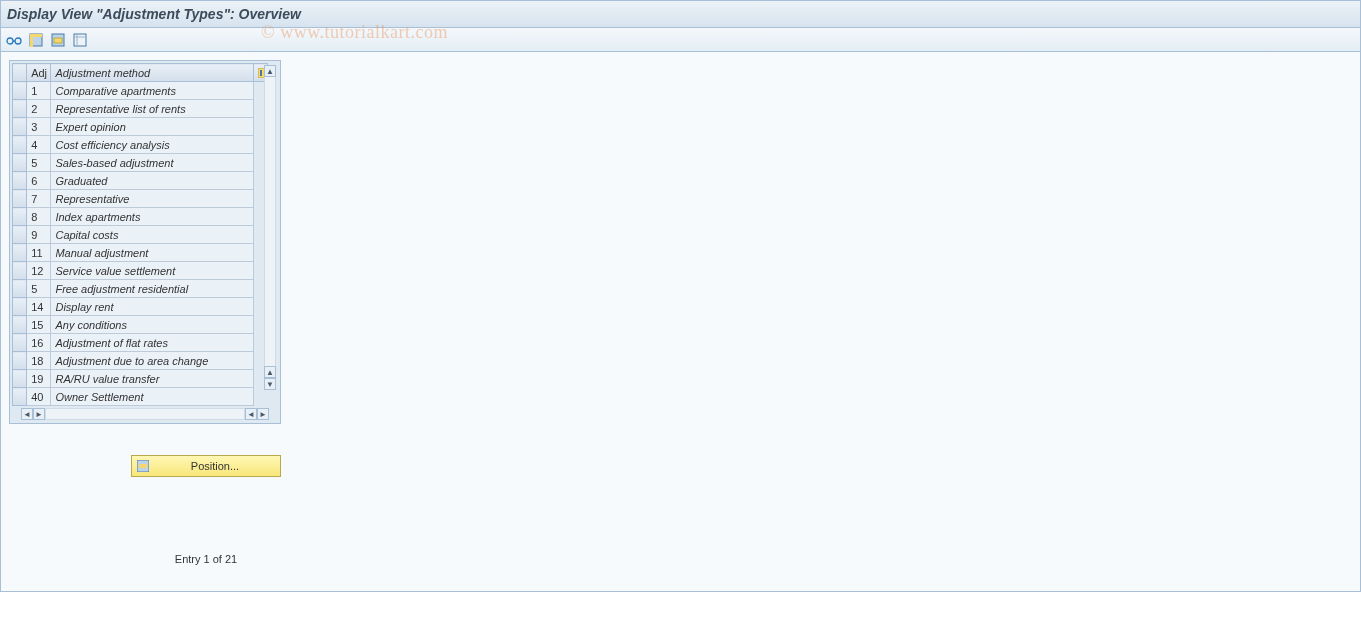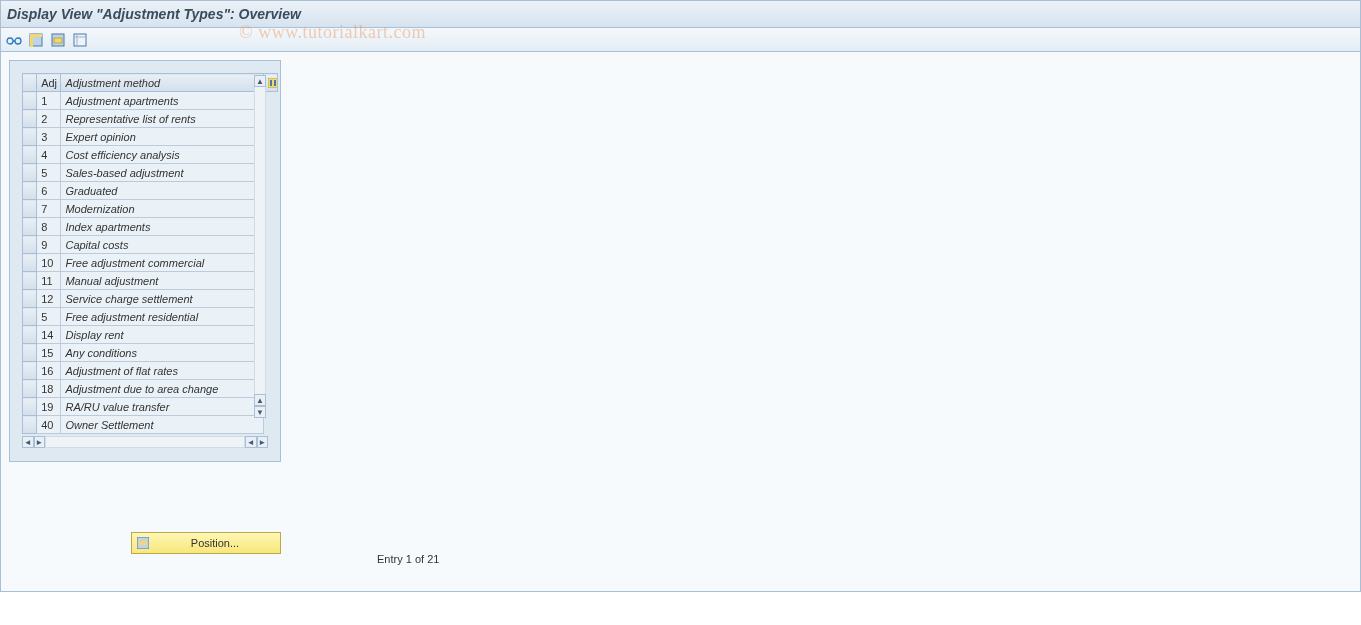--- a/index.html
+++ b/index.html
@@ -41,41 +41,41 @@
   .toolbar .tb-btn {
     width: 18px;
     height: 18px;
     display: flex;
     align-items: center;
     justify-content: center;
     cursor: pointer;
   }
   .watermark {
     position: absolute;
-    left: 238px;
+    left: 260px;
     top: -6px;
     font-size: 18px;
     color: rgba(228,120,50,0.35);
     font-family: "Times New Roman", serif;
     pointer-events: none;
     letter-spacing: 0.5px;
   }
   .workarea {
     border: 1px solid #a9bfd6;
     border-top: none;
     background: #f7fafc;
     padding: 8px;
     height: 540px;
     position: relative;
   }
   .grid-wrap {
     width: 272px;
     border: 1px solid #a9bfd6;
     background: #dfe9f2;
-    padding: 12px;
+    padding: 2px;
   }
   .grid {
     border-collapse: collapse;
     width: 256px;
     table-layout: fixed;
   }
   .grid th {
     background: linear-gradient(to bottom, #e8eff6 0%, #d3dfec 100%);
     border: 1px solid #a9bfd6;
     font-weight: normal;
@@ -137,21 +137,22 @@
     gap:0;
     margin-top:1px;
   }
   .hscroll .track { flex:0 0 200px; height:12px; background:#eef3f8; border:1px solid #d0dbe6;}
   .footer-area {
     position:absolute;
     left: 130px;
     bottom: 26px;
     display:flex;
     align-items:center;
-    gap: 96px;
+    gap: 76px;
+    flex-direction: column;
   }
   .position-btn {
     width: 150px;
     height: 22px;
     background: linear-gradient(to bottom, #fff7b5 0%, #f8e77a 100%);
     border: 1px solid #b9a94e;
     display:flex;
     align-items:center;
     justify-content:center;
     gap:6px;
@@ -160,21 +161,21 @@
     cursor:pointer;
     position:relative;
     padding-left:18px;
   }
   .position-btn .picon {
     position:absolute;
     left:4px;
     width:14px;height:14px;
     display:flex;align-items:center;justify-content:center;
   }
-  .entry-text { color:#333;margin-top:32px; }
+  .entry-text { color:#333; }
   svg { display:block; }
 </style>
 </head>
 <body>
 
 <div class="titlebar">
   <span>Display View "Adjustment Types": Overview</span>
 </div>
 
 <div class="toolbar">
@@ -225,21 +226,21 @@
                   <rect x="2" y="2" width="2" height="6" fill="#4a7aa8"></rect>
                   <rect x="6" y="2" width="2" height="6" fill="#4a7aa8"></rect>
                 </svg>
             </th>
           </tr>
         </thead>
         <tbody id="grid-body">
             <tr>
               <td class="row-selector"></td>
               <td class="col-adj">1</td>
-              <td class="col-method">Adjustment apartments</td>
+              <td class="col-method">Comparative apartments</td>
             </tr>
             <tr>
               <td class="row-selector"></td>
               <td class="col-adj">2</td>
               <td class="col-method">Representative list of rents</td>
             </tr>
             <tr>
               <td class="row-selector"></td>
               <td class="col-adj">3</td>
               <td class="col-method">Expert opinion</td>
@@ -255,46 +256,41 @@
               <td class="col-method">Sales-based adjustment</td>
             </tr>
             <tr>
               <td class="row-selector"></td>
               <td class="col-adj">6</td>
               <td class="col-method">Graduated</td>
             </tr>
             <tr>
               <td class="row-selector"></td>
               <td class="col-adj">7</td>
-              <td class="col-method">Modernization</td>
+              <td class="col-method">Representative</td>
             </tr>
             <tr>
               <td class="row-selector"></td>
               <td class="col-adj">8</td>
               <td class="col-method">Index apartments</td>
             </tr>
             <tr>
               <td class="row-selector"></td>
               <td class="col-adj">9</td>
               <td class="col-method">Capital costs</td>
             </tr>
             <tr>
               <td class="row-selector"></td>
-              <td class="col-adj">10</td>
-              <td class="col-method">Free adjustment commercial</td>
-            </tr>
-            <tr>
-              <td class="row-selector"></td>
               <td class="col-adj">11</td>
               <td class="col-method">Manual adjustment</td>
             </tr>
             <tr>
               <td class="row-selector"></td>
               <td class="col-adj">12</td>
-              <td class="col-method">Service charge settlement</td>
+              <td class="col-method">Service value settlement</td>
             </tr>
             <tr>
               <td class="row-selector"></td>
               <td class="col-adj">5</td>
               <td class="col-method">Free adjustment residential</td>
             </tr>
             <tr>
               <td class="row-selector"></td>
               <td class="col-adj">14</td>
               <td class="col-method">Display rent</td>

